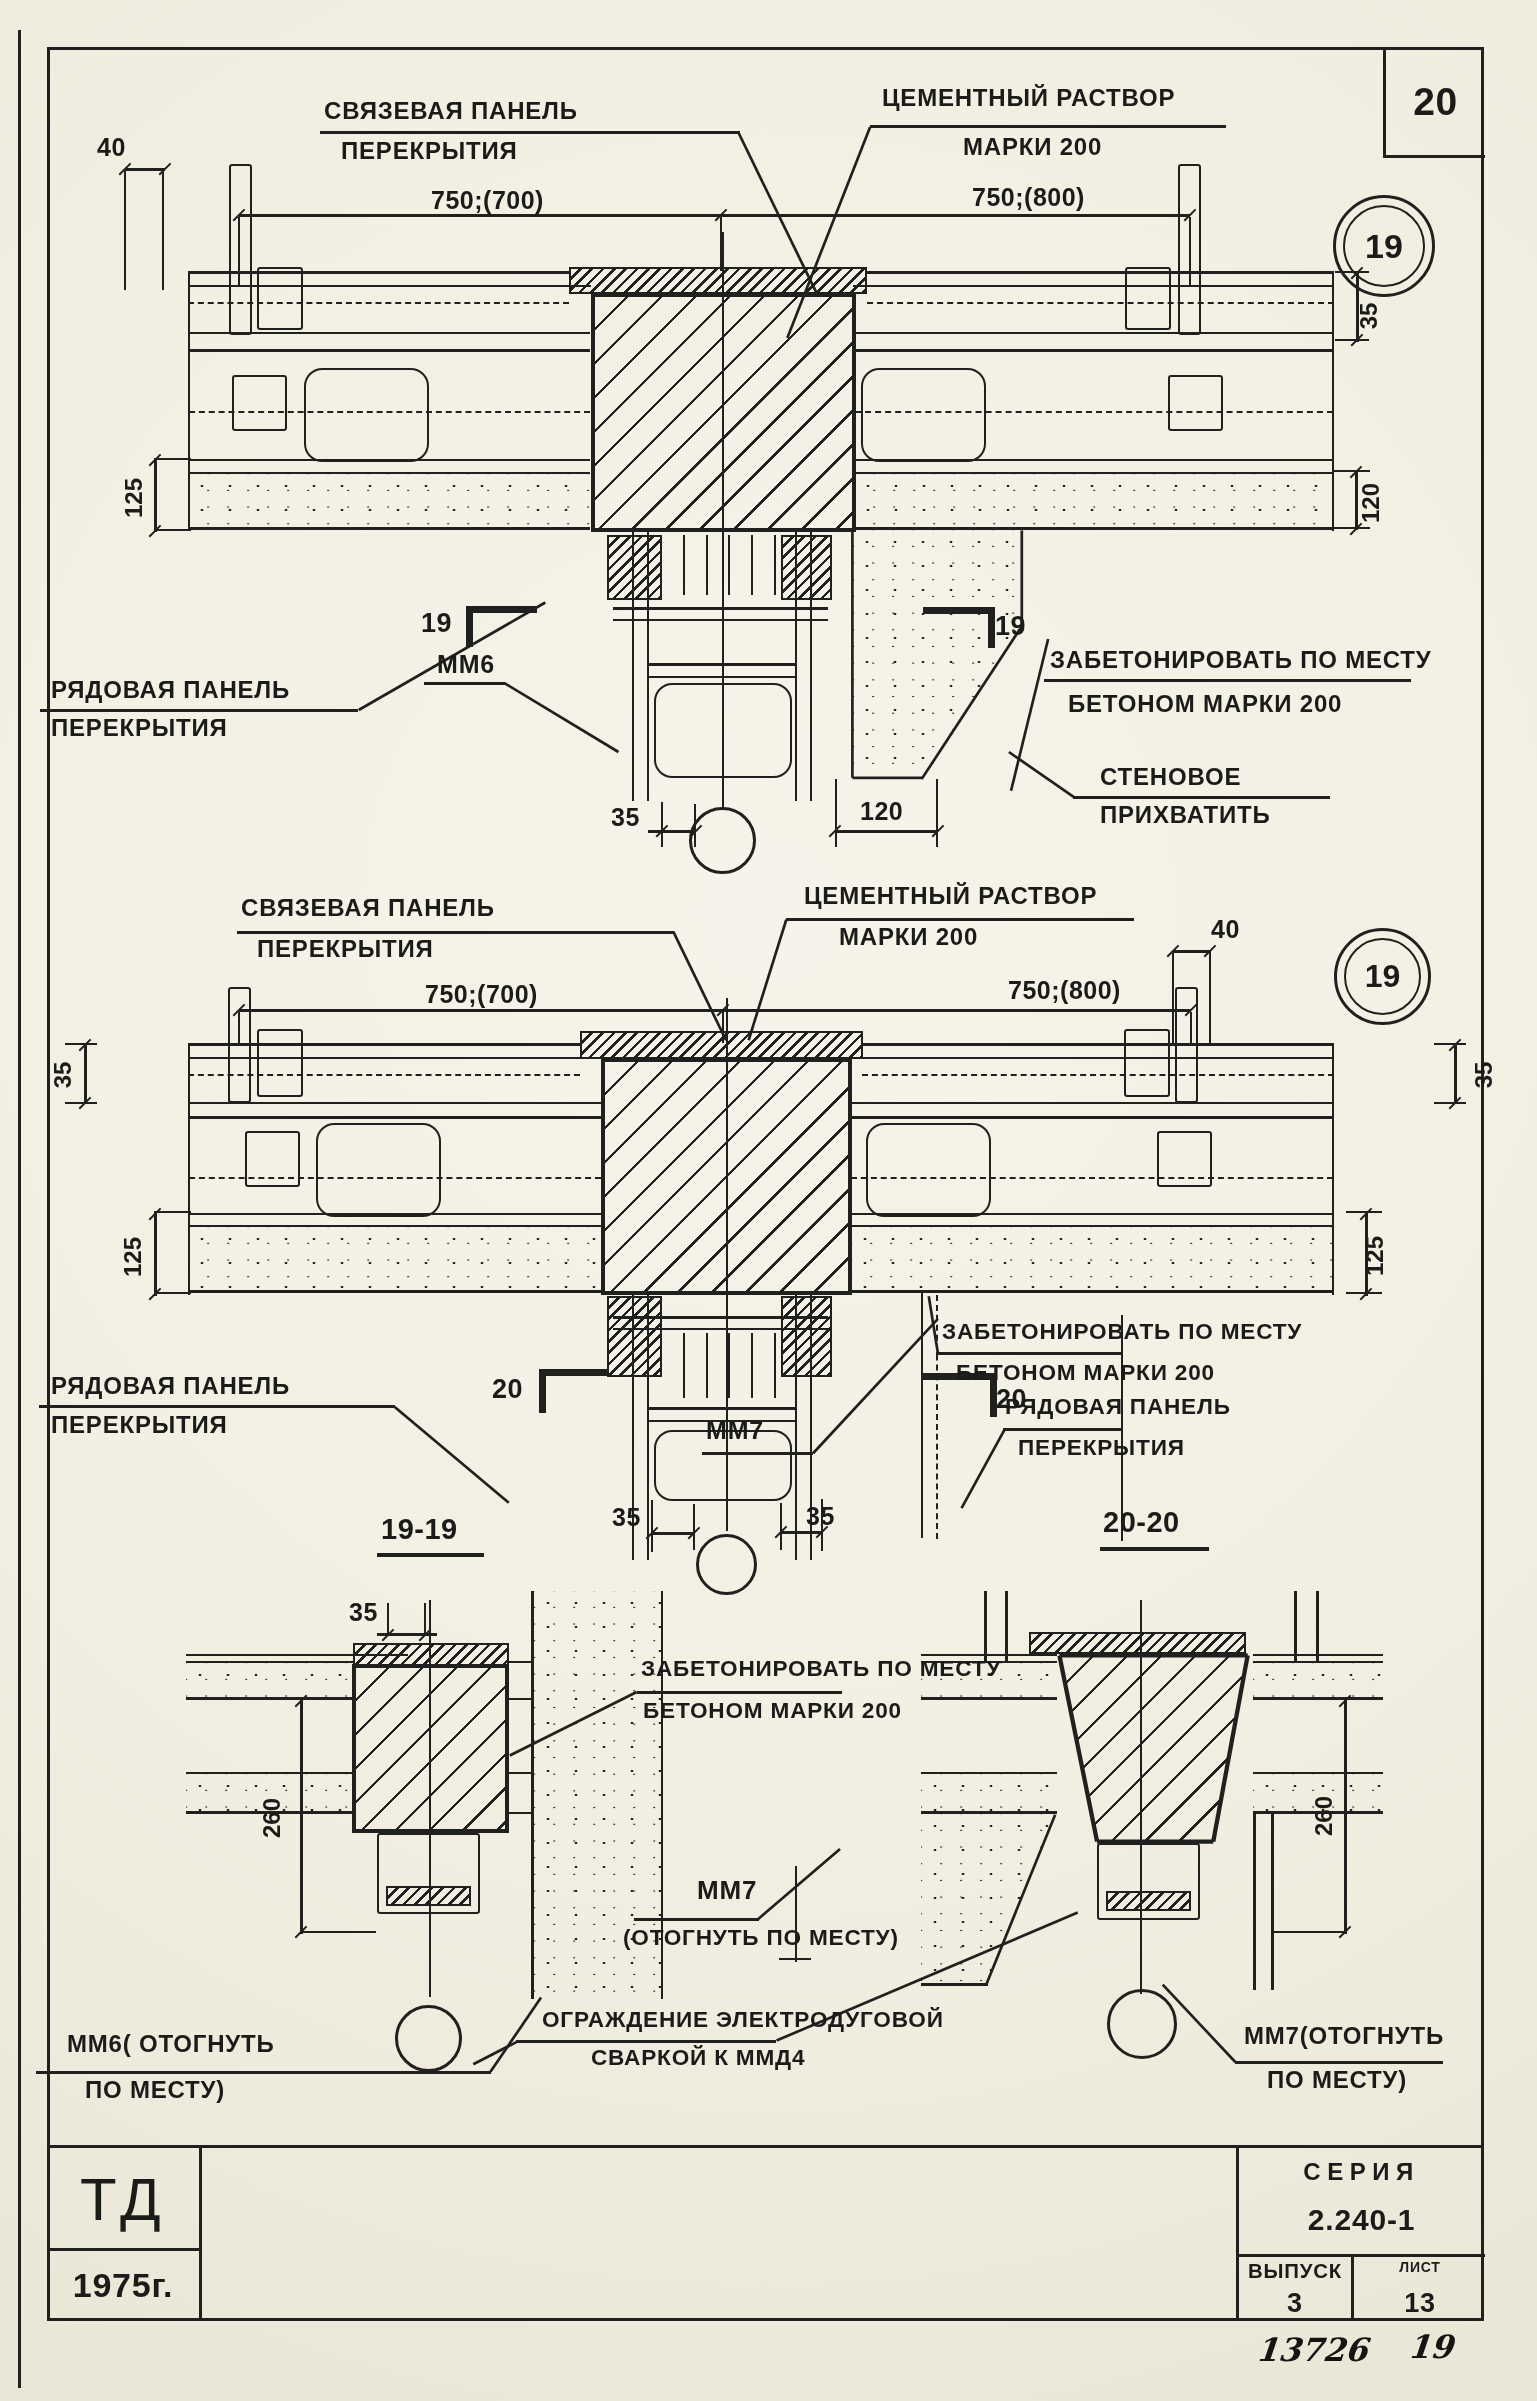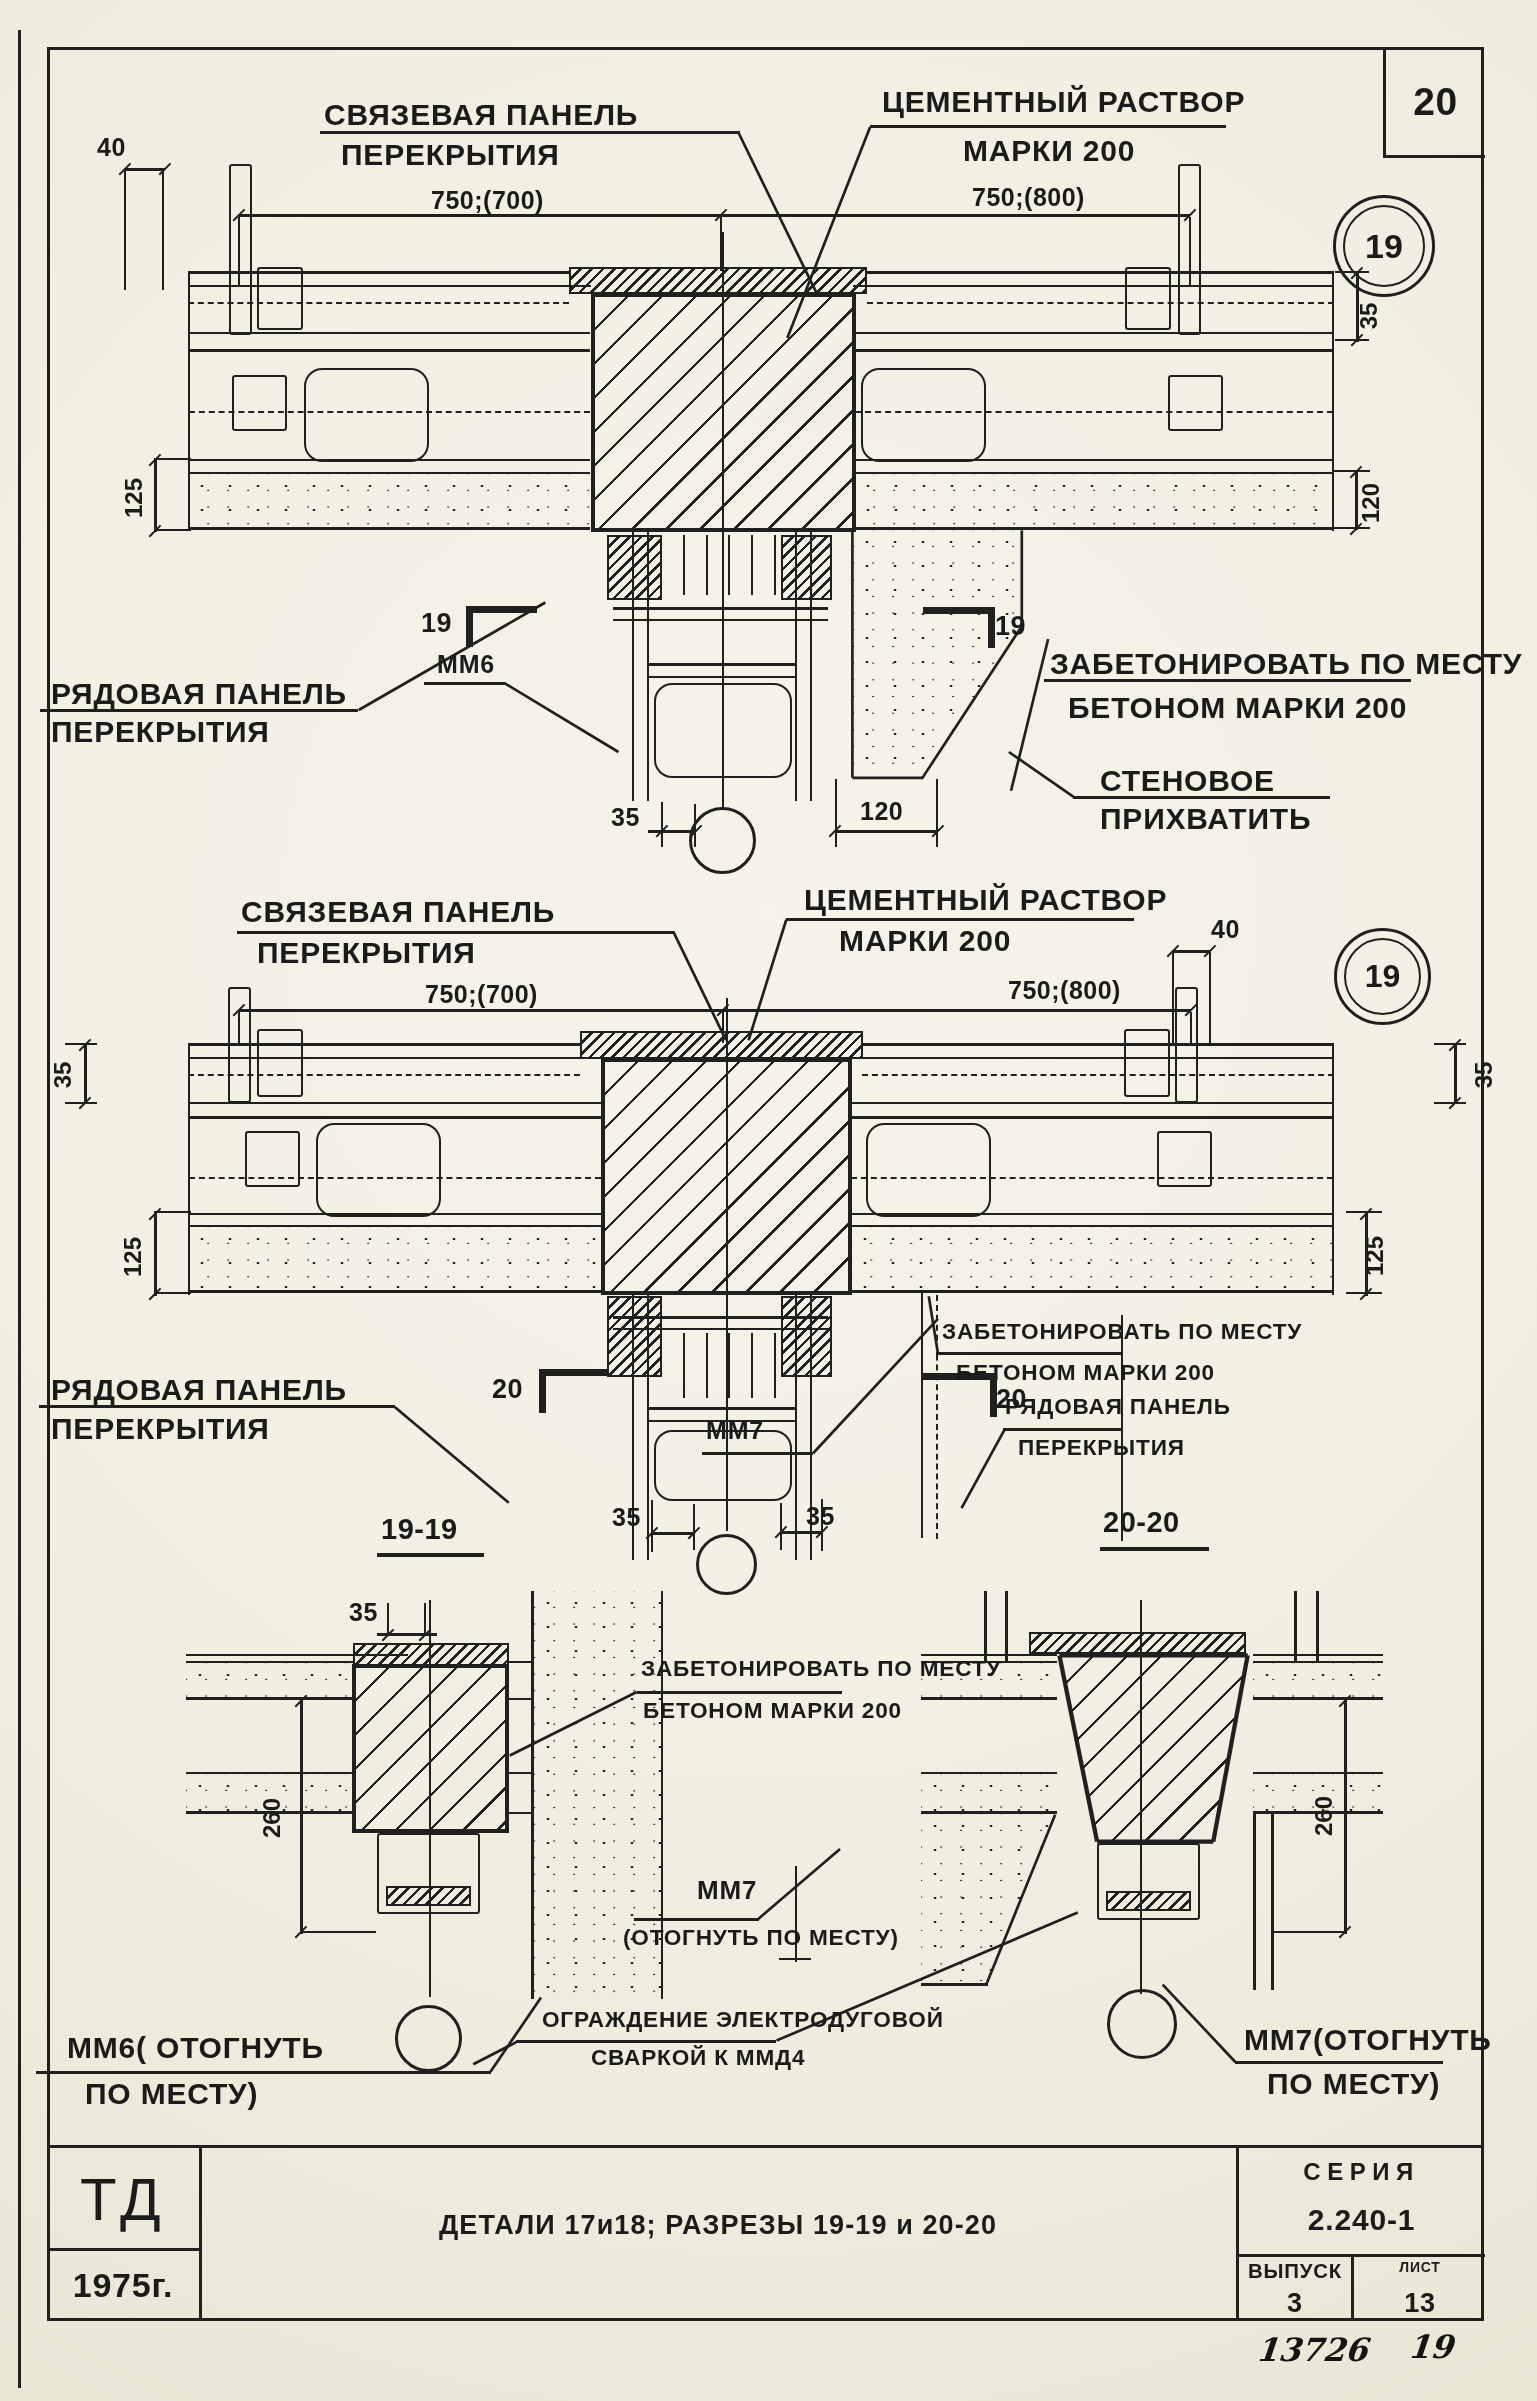--- a/index.html
+++ b/index.html
@@ -13,21 +13,21 @@
   .tick{position:absolute;width:16px;height:2.2px;background:#20201e;transform:rotate(-45deg);}
   .box{position:absolute;border:2.7px solid #20201e;background:transparent;box-sizing:border-box;}
   .hatch{position:absolute;box-sizing:border-box;border:4.3px solid #20201e;
     background-image:repeating-linear-gradient(135deg, rgba(0,0,0,0) 0 21.5px, #20201e 21.5px 24px);}
   .dense{position:absolute;box-sizing:border-box;border:2.2px solid #20201e;
     background-image:repeating-linear-gradient(135deg, rgba(0,0,0,0) 0 5.4px, #20201e 5.4px 8px);}
   .stip{background-image:radial-gradient(#24241f 1.3px, rgba(0,0,0,0) 1.7px),radial-gradient(#24241f 0.9px, rgba(0,0,0,0) 1.3px);
     background-size:28px 24px,20px 16.7px;background-position:0 0,10.2px 8px;}
   .band{position:absolute;box-sizing:border-box;border-top:2.2px solid #20201e;border-bottom:3.8px solid #20201e;}
   .circ{position:absolute;border:3.2px solid #20201e;border-radius:50%;box-sizing:border-box;}
-  .lbl{position:absolute;font-weight:700;font-size:30px;line-height:1.12;letter-spacing:0.8px;white-space:nowrap;color:#1b1b19;}
+  .lbl{position:absolute;font-weight:700;font-size:24px;line-height:1.12;letter-spacing:0.8px;white-space:nowrap;color:#1b1b19;}
   .dim{position:absolute;font-weight:700;font-size:25px;letter-spacing:0.5px;white-space:nowrap;color:#1b1b19;}
   .rlbl{position:absolute;font-weight:700;font-size:24px;text-align:center;transform:rotate(-90deg);white-space:nowrap;color:#1b1b19;}
   .ctr{text-align:center;}
   .bubble{position:absolute;border:3.8px solid #20201e;border-radius:50%;box-sizing:border-box;}
   .bubble .inner{position:absolute;left:7px;top:7px;right:7px;bottom:7px;border:2.7px solid #20201e;border-radius:50%;
     display:flex;align-items:center;justify-content:center;font-weight:700;font-size:34px;}
   .hw{position:absolute;font-family:"DejaVu Serif",serif;font-style:italic;font-weight:700;font-size:32px;transform:skewX(-8deg);color:#141412;}
   svg.over{position:absolute;left:0;top:0;}
 </style>
 </head>
@@ -403,21 +403,20 @@
   <div class="lbl" style="left:623px;top:1925px;font-size:22.6px;">(ОТОГНУТЬ ПО МЕСТУ)</div>
   <div class="lbl" style="left:67px;top:2031px;">ММ6( ОТОГНУТЬ</div>
   <div class="lbl" style="left:85px;top:2077px;">ПО МЕСТУ)</div>
   <div class="lbl" style="left:542px;top:2007px;font-size:22.6px;">ОГРАЖДЕНИЕ ЭЛЕКТРОДУГОВОЙ</div>
   <div class="lbl" style="left:591px;top:2045px;font-size:22.6px;">СВАРКОЙ К ММД4</div>
   <div class="lbl" style="left:1244px;top:2023px;">ММ7(ОТОГНУТЬ</div>
   <div class="lbl" style="left:1267px;top:2067px;">ПО МЕСТУ)</div>
 
   <div class="lbl ctr" style="left:47px;top:2166px;width:152px;font-size:60px;font-weight:400;letter-spacing:5.4px;">ТД</div>
   <div class="lbl ctr" style="left:47px;top:2266px;width:152px;font-size:34px;">1975г.</div>
-  <div class="lbl ctr" style="left:200px;top:2210px;width:1036px;font-size:27px;letter-spacing:1.1px;">ДЕТАЛИ 17и18; РАЗРЕЗЫ 19-19 и 20-20</div>
   <div class="lbl ctr" style="left:1239px;top:2159px;width:245px;font-size:24px;letter-spacing:6.5px;">СЕРИЯ</div>
   <div class="lbl ctr" style="left:1239px;top:2203px;width:245px;font-size:30px;">2.240-1</div>
   <div class="lbl ctr" style="left:1239px;top:2260px;width:112px;font-size:20.4px;">ВЫПУСК</div>
   <div class="lbl ctr" style="left:1239px;top:2288px;width:112px;font-size:27px;">3</div>
   <div class="lbl ctr" style="left:1355px;top:2260px;width:130px;font-size:14px;">ЛИСТ</div>
   <div class="lbl ctr" style="left:1355px;top:2288px;width:130px;font-size:27px;">13</div>
   <div class="hw" style="left:1259px;top:2331px;">13726</div>
   <div class="hw" style="left:1411px;top:2328px;">19</div>
 
 </div>

